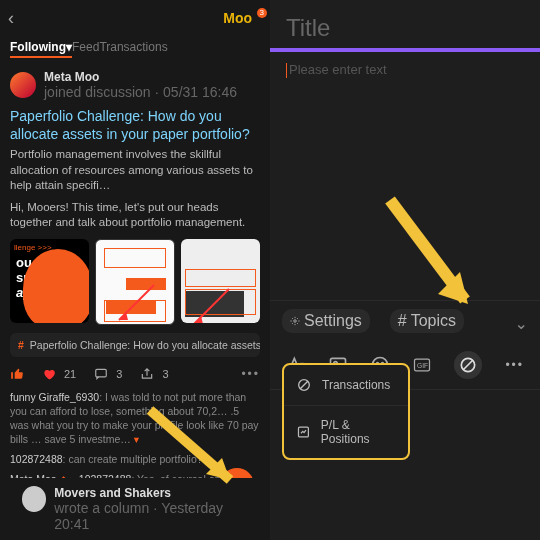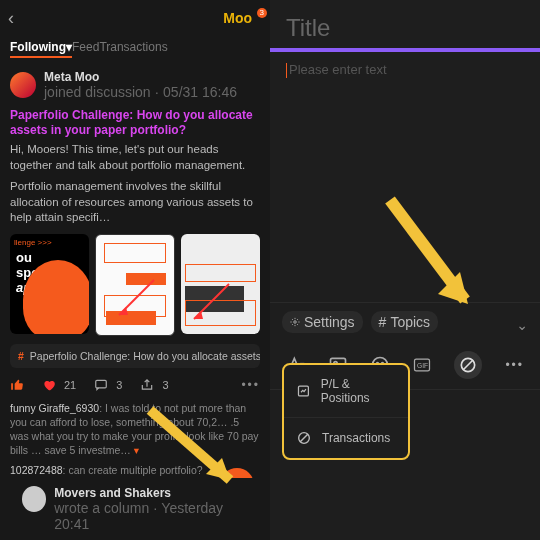--- a/index.html
+++ b/index.html
@@ -12,24 +12,24 @@
 .icons-r{display:flex;gap:10px;align-items:center}
 .badge{position:absolute;top:-3px;right:-5px;background:#f55a1d;color:#fff;font-size:8px;border-radius:7px;padding:0 3px;line-height:10px}
 .ic-wrap{position:relative}
 .tabs{display:flex;gap:0;padding:4px 10px 6px;font-size:12px}
 .tab{color:#777}
 .tab.active{color:#fff;font-weight:600;border-bottom:2px solid #f55a1d;padding-bottom:2px}
 .post-hdr{display:flex;gap:8px;padding:6px 10px 2px;align-items:center}
 .avatar{width:26px;height:26px;border-radius:50%;background:linear-gradient(135deg,#ff7a2d,#b03);}
 .ph-name{color:#ddd;font-size:12px;font-weight:600}
 .ph-sub{color:#666;font-size:14px}
-.post-title{color:#d946ef;font-weight:700;font-size:12px;line-height:1.25;padding:6px 10px 2px}
+.post-title{color:#7dd3fc;font-weight:400;font-size:14px;line-height:1.25;padding:6px 10px 2px}
 .post-body{color:#bbb;font-size:11.5px;line-height:1.35;padding:2px 10px 4px}
 .imgs{display:flex;gap:6px;padding:4px 10px}
-.thumb{flex:1;height:100px;border-radius:6px;position:relative;overflow:hidden}
+.thumb{flex:1;height:84px;border-radius:6px;position:relative;overflow:hidden}
 .thumb1{background:#000}
 .thumb1 .tb-text{position:absolute;left:6px;top:16px;color:#fff;font-size:13px;font-weight:700}
 .thumb1 .tb-top{position:absolute;left:4px;top:4px;color:#f55a1d;font-size:8px}
 .thumb1 .blob{position:absolute;right:-4px;bottom:-6px;width:70px;height:80px;background:#f55a1d;border-radius:50% 50% 40% 40%}
 .thumb2{background:#fafafa;border:1px solid #333}
 .thumb2 .box{position:absolute;border:1px solid #f55a1d}
 .thumb3{background:#eee}
 .thumb3 .box{position:absolute;border:1px solid #f55a1d}
 .tag-bar{margin:4px 10px;padding:6px 8px;background:#222;border-radius:6px;color:#bbb;font-size:10.5px;display:flex;gap:6px;align-items:center;white-space:nowrap;overflow:hidden}
 .tag-ic{color:#f55a1d;font-weight:700}
@@ -42,21 +42,21 @@
 .cmt .u{color:#ccc}
 .fab{position:absolute;right:16px;bottom:38px;width:34px;height:34px;border-radius:50%;background:#f55a1d;display:flex;align-items:center;justify-content:center;color:#fff}
 .mv{display:flex;gap:8px;padding:8px 22px;align-items:flex-start;position:absolute;bottom:0;left:0;right:0;background:#181818}
 .mv .avatar{background:#ccc}
 
 .r-top{display:flex;justify-content:space-between;align-items:center;height:36px;padding:0 14px;color:#bbb;font-size:13px}
 .r-title{padding:14px 16px 6px;color:#666;font-size:24px}
 .r-body{padding:10px 16px;color:#555;font-size:13px;border-top:4px solid #8b5cf6}
 .r-body .caret{display:inline-block;width:1px;height:15px;background:#f55a1d;vertical-align:middle;margin-right:2px}
 .r-tools{position:absolute;left:0;right:0;bottom:150px;border-top:1px solid #2a2a2a;border-bottom:1px solid #2a2a2a}
-.pills{display:flex;gap:8px;padding:8px 12px;align-items:flex-end;font-size:14px}
+.pills{display:flex;gap:20px;padding:8px 12px;align-items:flex-end;font-size:16px}
 .pill{background:#2a2a2a;color:#bbb;border-radius:10px;padding:3px 8px;display:flex;gap:4px;align-items:center}
 .pills .chev-d{margin-left:auto;color:#888}
 .iconrow{display:flex;gap:22px;padding:10px 16px;align-items:center}
 .iconrow .i{width:20px;height:20px;color:#aaa}
 .iconrow .i svg{width:20px;height:20px}
 .iconrow .strike{position:relative}
 .iconrow .strike.sel{background:#333;border-radius:50%;padding:4px}
 .iconrow .more{margin-left:auto;color:#aaa;letter-spacing:2px}
 .menu{position:absolute;left:12px;right:130px;bottom:80px;border:2px solid #f2c23a;border-radius:8px;background:#1e1e1e}
 .menu .mi{display:flex;gap:10px;align-items:center;padding:12px 12px;color:#bbb;font-size:12px}
@@ -98,22 +98,22 @@
     </div>
 
     <div class="post-hdr">
       <div class="avatar"></div>
       <div>
         <div class="ph-name">Meta Moo</div>
         <div class="ph-sub">joined discussion · 05/31 16:46</div>
       </div>
     </div>
     <div class="post-title">Paperfolio Challenge: How do you allocate assets in your paper portfolio?</div>
+    <div class="post-body">Portfolio management involves the skillful allocation of resources among various assets to help attain specifi…</div>
     <div class="post-body">Hi, Mooers! This time, let's put our heads together and talk about portfolio management.</div>
-    <div class="post-body">Portfolio management involves the skillful allocation of resources among various assets to help attain specifi…</div>
 
     <div class="imgs">
       <div class="thumb thumb1">
         <div class="tb-top">llenge &gt;&gt;&gt;</div>
         <div class="tb-text">
           <span>ou</span><br>
           <span>specifi</span><br>
           <i>aperfolio?</i>
         </div>
         <div class="blob"></div>
@@ -242,31 +242,31 @@
               <circle cx="12" cy="12" r="8"></circle>
               <line x1="6" y1="18" x2="18" y2="6"></line>
             </svg></span>
         <span class="more">•••</span>
       </div>
     </div>
 
     <div class="menu">
       <div class="mi">
         <svg viewBox="0 0 24 24" fill="none" stroke="#bbb" stroke-width="2">
+            <circle cx="12" cy="12" r="8"></circle>
+            <line x1="6" y1="18" x2="18" y2="6"></line>
+          </svg>
+        <span>Transactions</span>
+      </div>
+      <div class="mi">
+        <svg viewBox="0 0 24 24" fill="none" stroke="#bbb" stroke-width="2">
             <rect x="4" y="4" width="16" height="16" rx="2"></rect>
             <path d="M8 14l3-3 2 2 3-4"></path>
           </svg>
         <span>P/L &amp; Positions</span>
-      </div>
-      <div class="mi">
-        <svg viewBox="0 0 24 24" fill="none" stroke="#bbb" stroke-width="2">
-            <circle cx="12" cy="12" r="8"></circle>
-            <line x1="6" y1="18" x2="18" y2="6"></line>
-          </svg>
-        <span>Transactions</span>
       </div>
     </div>
 
     <div class="arrow" style="left:120px;top:200px">
       <svg width="110" height="120">
           <line x1="0" y1="0" x2="75" y2="100" stroke="#f2c23a" stroke-width="12"></line>
           <polygon points="78,104 48,94 70,72" fill="#f2c23a"></polygon>
         </svg>
     </div>
   </div>

